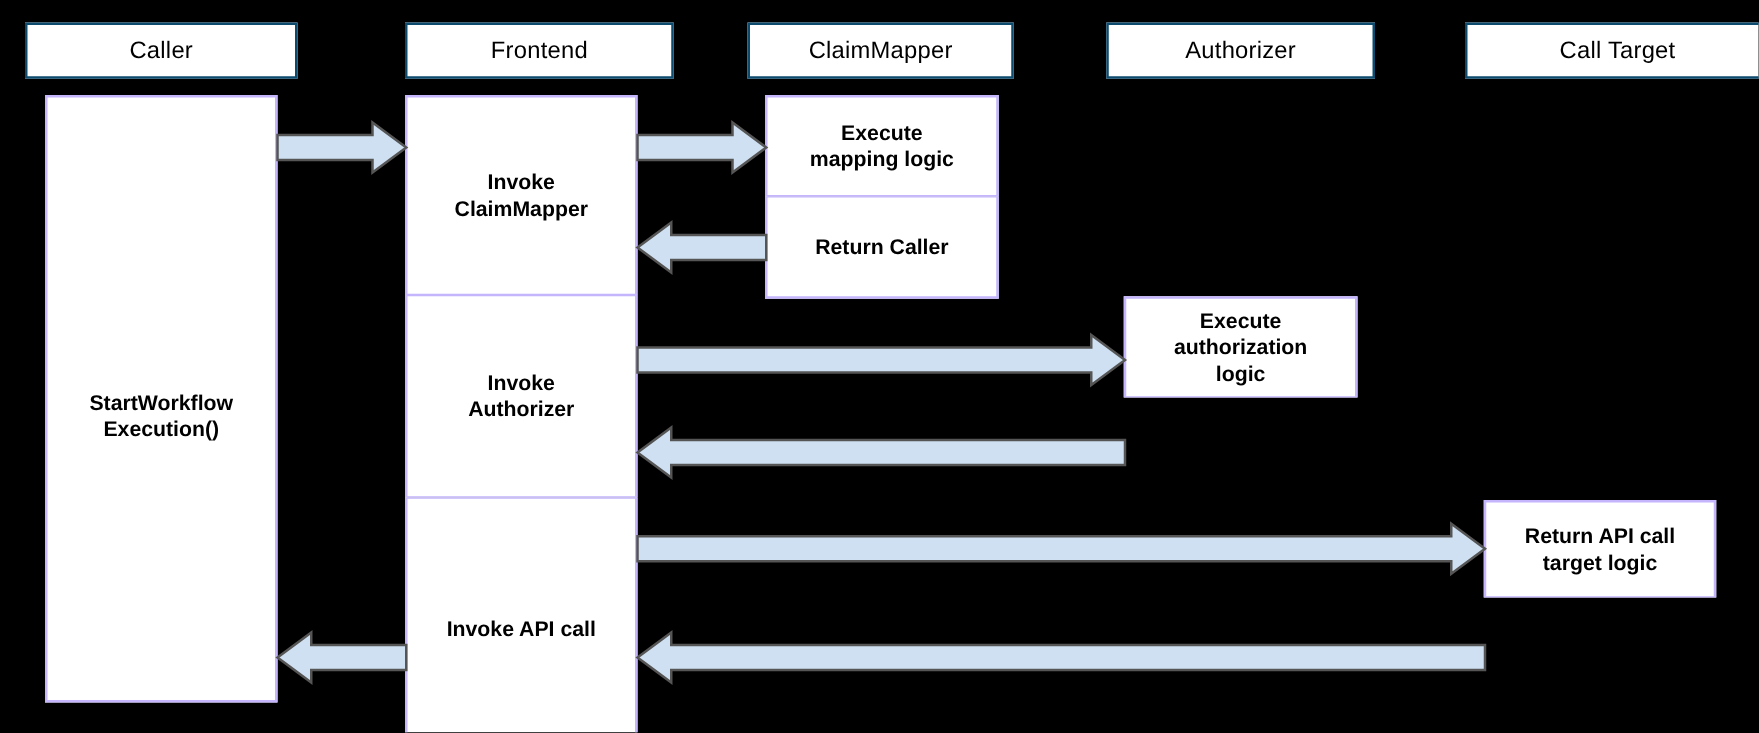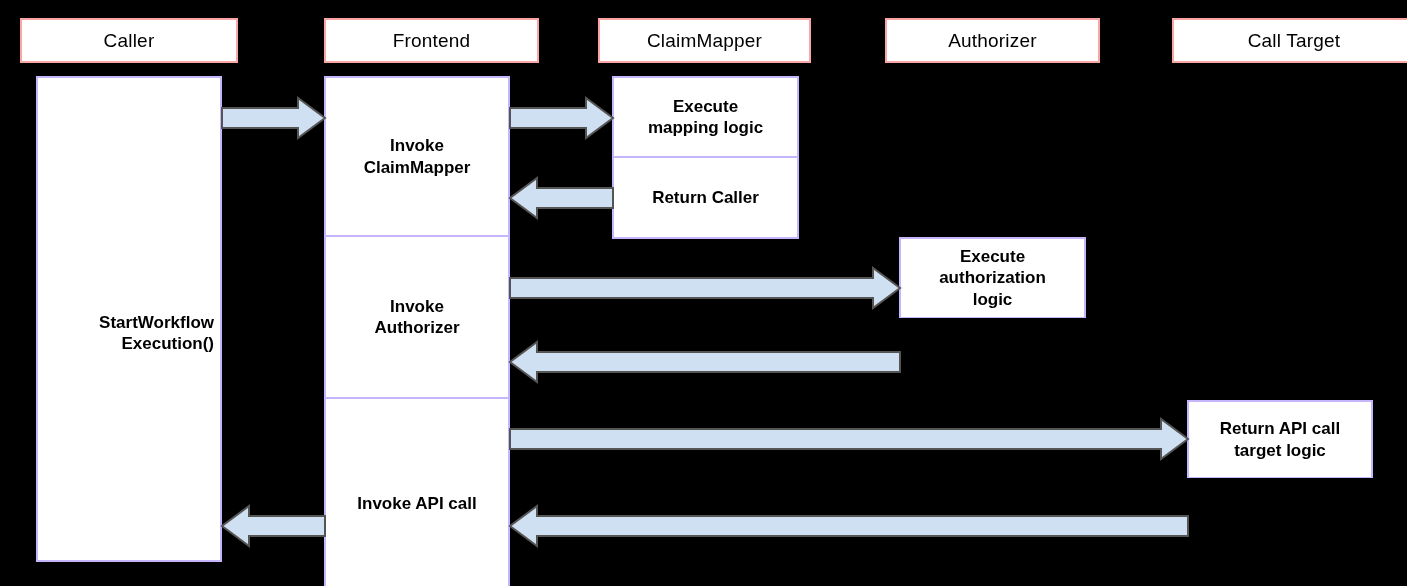--- a/index.html
+++ b/index.html
@@ -8,21 +8,21 @@
     position:relative;
     width:1407px;height:586px;
     background:#000000;
     overflow:hidden;
     font-family:"Liberation Sans", sans-serif;
   }
   
   .lifeline-head{
     position:absolute;
     background:#ffffff;
-    border:2px solid #fca5a5;
+    border:2px solid #0c4a6e;
     box-sizing:border-box;
     display:flex;
     align-items:center;
     justify-content:center;
     color:#000000;
     font-size:19px;
     font-weight:400;
     letter-spacing:0.2px;
     white-space:nowrap;
   }
@@ -37,21 +37,21 @@
     justify-content:center;
     text-align:center;
     color:#000000;
     font-size:17px;
     font-weight:bold;
     line-height:1.25;
     padding:0 6px;
   }
   .activation.seg-mid{ border-top-width:1px; }
   .activation.seg-top{ border-bottom-width:1px; }
-  .activation.align-top{ align-items:flex-end; padding-top:28px; }
+  .activation.align-top{ align-items:center; padding-top:28px; }
   .activation .lbl{ display:block; }
   
   .arrow{
     position:absolute;
     pointer-events:none;
   }
   .arrow svg{ display:block; overflow:visible; }
 </style>
 </head>
 <body>

